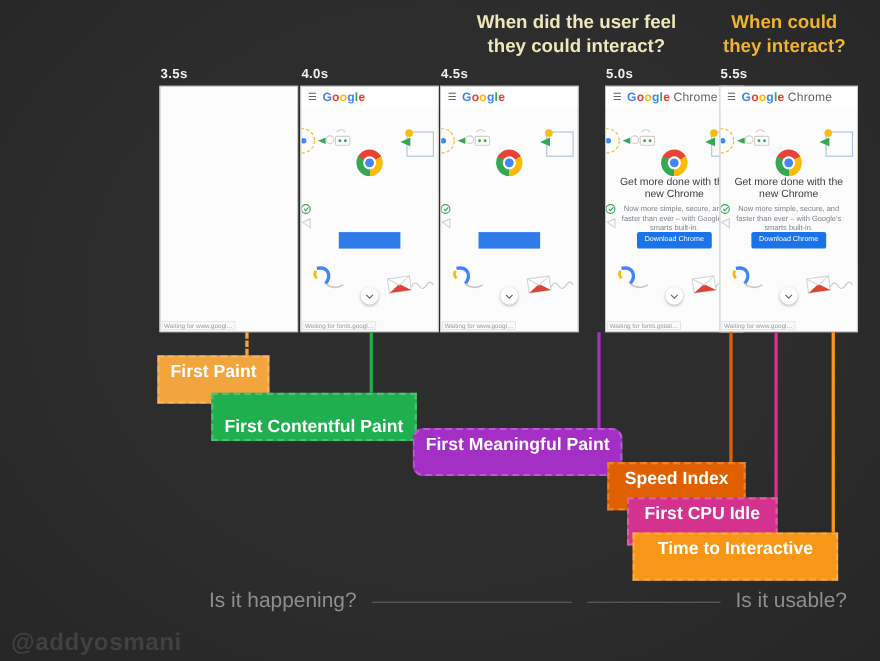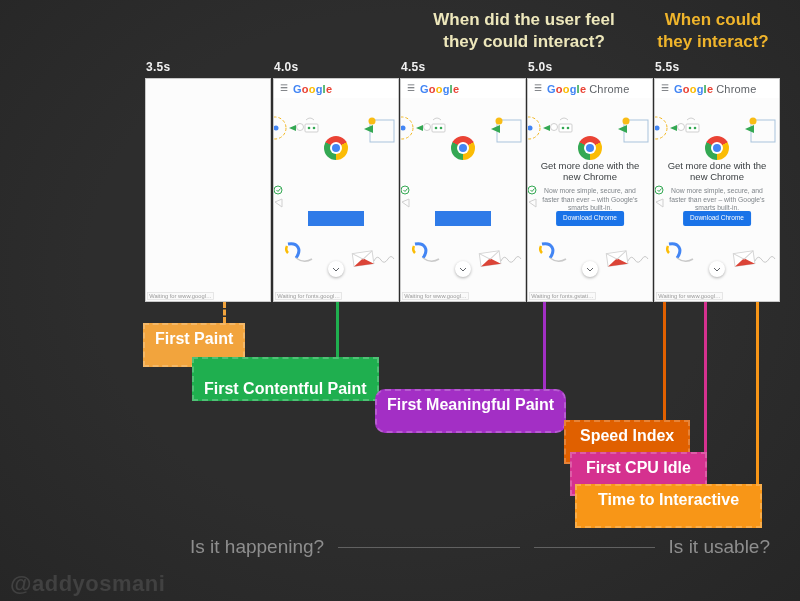--- a/index.html
+++ b/index.html
@@ -8,21 +8,21 @@
     background:radial-gradient(ellipse at 50% 45%, #2d2d2d 55%, #262626 100%);
     font-family:"Liberation Sans", sans-serif;
   }
   
   .question{position:absolute;top:9px;font-size:17px;font-weight:bold;line-height:22px;
     text-align:center;white-space:pre-line;}
   .q-feel{left:398px;width:252px;}
   .q-could{left:628px;width:170px;}
   
   .frame{position:absolute;top:78px;width:126px;height:224px;}
-  .f1{left:17px}.f2{left:145px}.f3{left:273px}.f4{left:400px}.f5{left:527px}.f6{left:654px}
+  .f1{left:17px}.f2{left:145px}.f3{left:273px}.f4{left:400px}.f5{left:550px}.f6{left:654px}
   .ftime{position:absolute;top:-18px;left:1px;font-size:12px;font-weight:bold;color:#f0f0f0;letter-spacing:.3px;}
   .screen{position:absolute;inset:0;background:#fcfcfc;border:1px solid #c9c9c9;box-sizing:border-box;overflow:hidden;}
   .bar{position:absolute;top:0;left:0;right:0;height:19px;display:flex;align-items:center;padding-left:6px;background:#fff;}
   .menu{font-size:9px;color:#5f6368;margin-right:5px;line-height:19px;}
   .wordmark{font-size:11px;font-weight:bold;letter-spacing:.2px;white-space:nowrap;}
   .wordmark i{font-style:normal;}
   .chromeword{font-style:normal;color:#5f6368;font-weight:normal;margin-left:3px;}
   .doodle-tl{position:absolute;left:0;top:36px;}
   .doodle-tr{position:absolute;right:1px;top:34px;}
   .doodle-left{position:absolute;left:0;top:106px;}
@@ -50,21 +50,21 @@
   .l-fmp{left:543px;height:87px;}
   .l-si{left:663px;height:118px;}
   .l-fci{left:704px;height:150px;}
   .l-tti{left:756px;height:182px;}
   
   .mlabel{position:absolute;height:44px;line-height:28px;color:#fff;font-weight:bold;font-size:16px;
     text-align:center;box-sizing:border-box;border:2px dashed rgba(255,255,255,.22);}
   .m-fp{left:143px;top:323px;padding:0 10px;}
   .m-fcp{left:192px;top:357px;padding:16px 10px;}
   .m-fmp{left:375px;top:389px;padding:0 10px;border-radius:10px;}
-  .m-si{left:552px;top:420px;padding:0 14px;margin-left:12px;}
+  .m-si{left:552px;top:420px;padding:0 14px;}
   .m-fci{left:570px;top:452px;padding:0 14px;}
   .m-tti{left:575px;top:484px;padding:0 21px;}
   
   .footer{position:absolute;left:190px;top:536px;width:580px;display:flex;align-items:center;gap:14px;
     color:#8e8e8e;font-size:19px;}
   .footer .txt{white-space:nowrap;}
   .fline{height:0;border-top:1px solid #616161;}
   .fline.long{flex:1.5;} .fline.short{flex:1;}
   .watermark{position:absolute;left:10px;top:571px;font-size:22px;color:#414141;font-weight:bold;letter-spacing:.5px;}
 </style>

